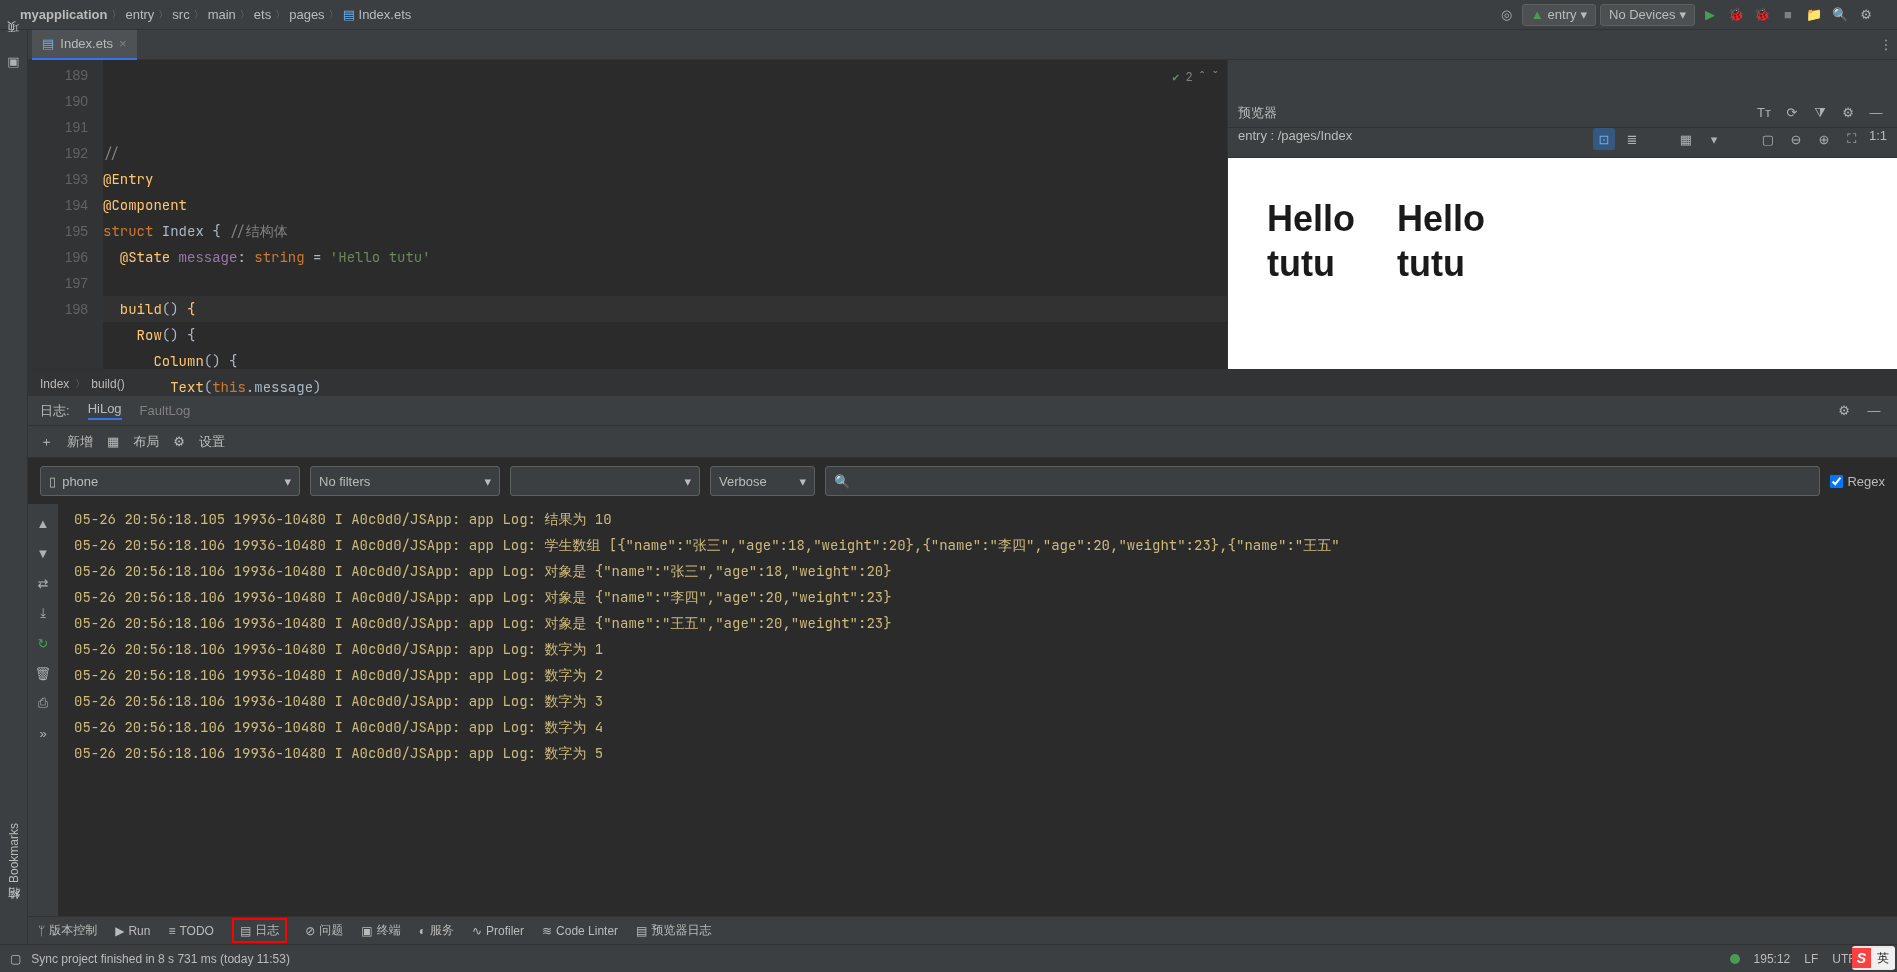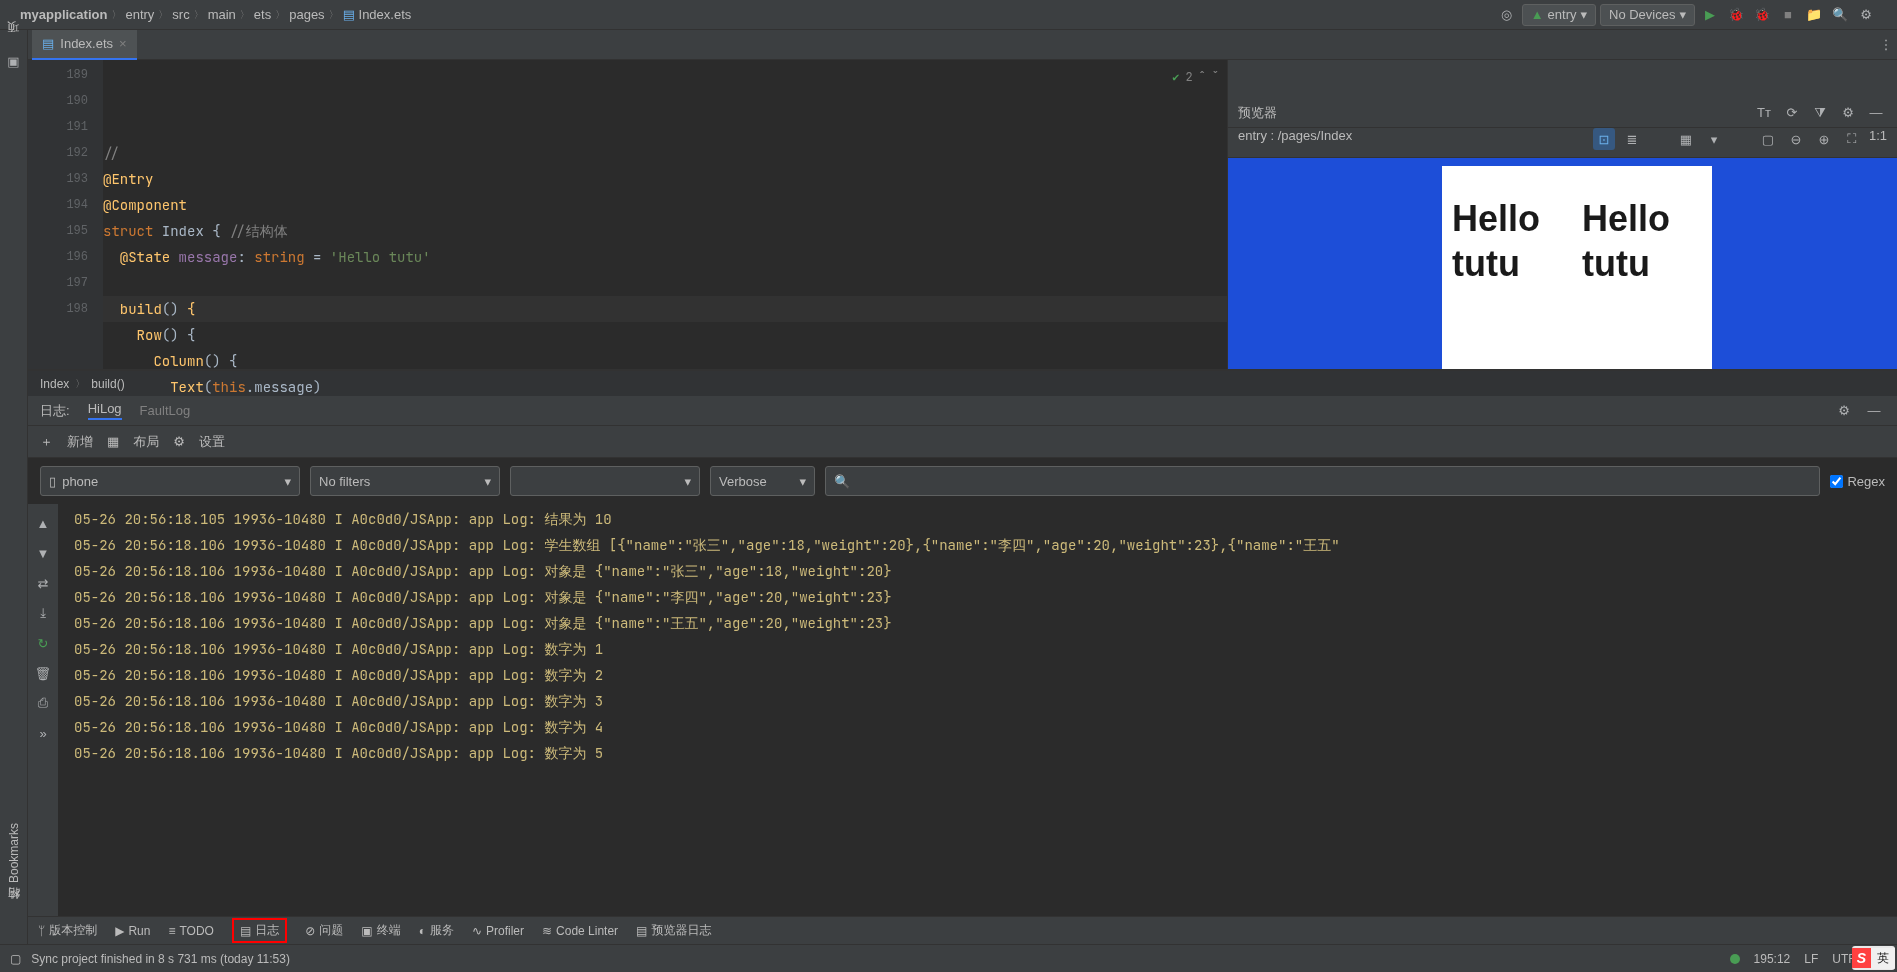--- a/index.html
+++ b/index.html
@@ -117,42 +117,42 @@
       display: flex;
       position: relative;
       min-width: 0;
     }
     .gutter-col {
       width: 75px;
       background: #313335;
       text-align: right;
       padding-right: 15px;
       color: #606366;
-      font-family: Liberation Mono, monospace;
-      font-size: 12px;
+      font-family: Liberation Sans, sans-serif;
+      font-size: 14px;
       line-height: 26px;
       padding-top: 2px;
     }
     .code-col {
       flex: 1;
       font-family: "JetBrains Mono", Consolas, monospace;
       font-size: 14px;
       line-height: 26px;
       white-space: pre;
       padding-top: 2px;
       position: relative;
     }
     .code-line { height: 26px; }
     .hl-line { background: #323232; }
     .cm { color: #808080; }
     .kw-yellow { color: #ffc66d; }
     .kw-orange { color: #cc7832; }
     .str-green { color: #6a8759; }
     .ident-white { color: #a9b7c6; }
-    .purple { color: #9876aa; }
+    .purple { color: #9876aa; font-family: Liberation Mono, monospace; }
     .editor-top-right {
       position: absolute;
       top: 4px;
       right: 8px;
       display: flex;
       align-items: center;
       gap: 6px;
       color: #808080;
       font-size: 12px;
     }
@@ -182,23 +182,23 @@
       height: 30px;
       display: flex;
       align-items: flex-start;
       padding: 0 10px;
       gap: 6px;
       border-bottom: 1px solid #323232;
     }
     .prev-toolbar .spacer { flex: 1; }
     .prev-canvas {
       flex: 1;
-      background: #1d4ed8;
-      display: flex;
-      justify-content: center;
+      background: #ffffff;
+      display: flex;
+      justify-content: flex-start;
       padding-top: 8px;
       overflow: hidden;
       padding-left: 29px;
     }
     .phone-screen {
       width: 270px;
       height: 250px;
       background: #ffffff;
       display: flex;
       padding: 30px 10px;

